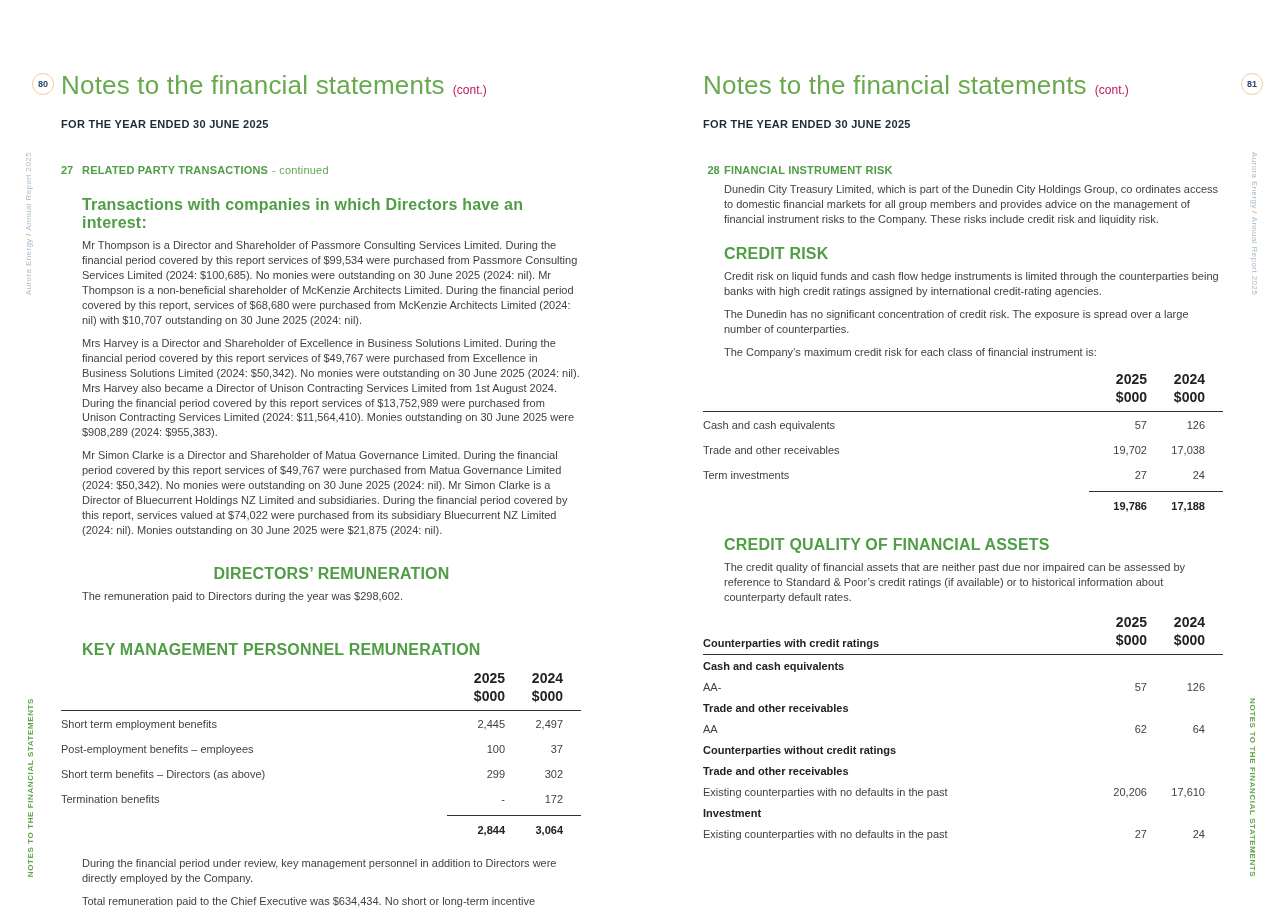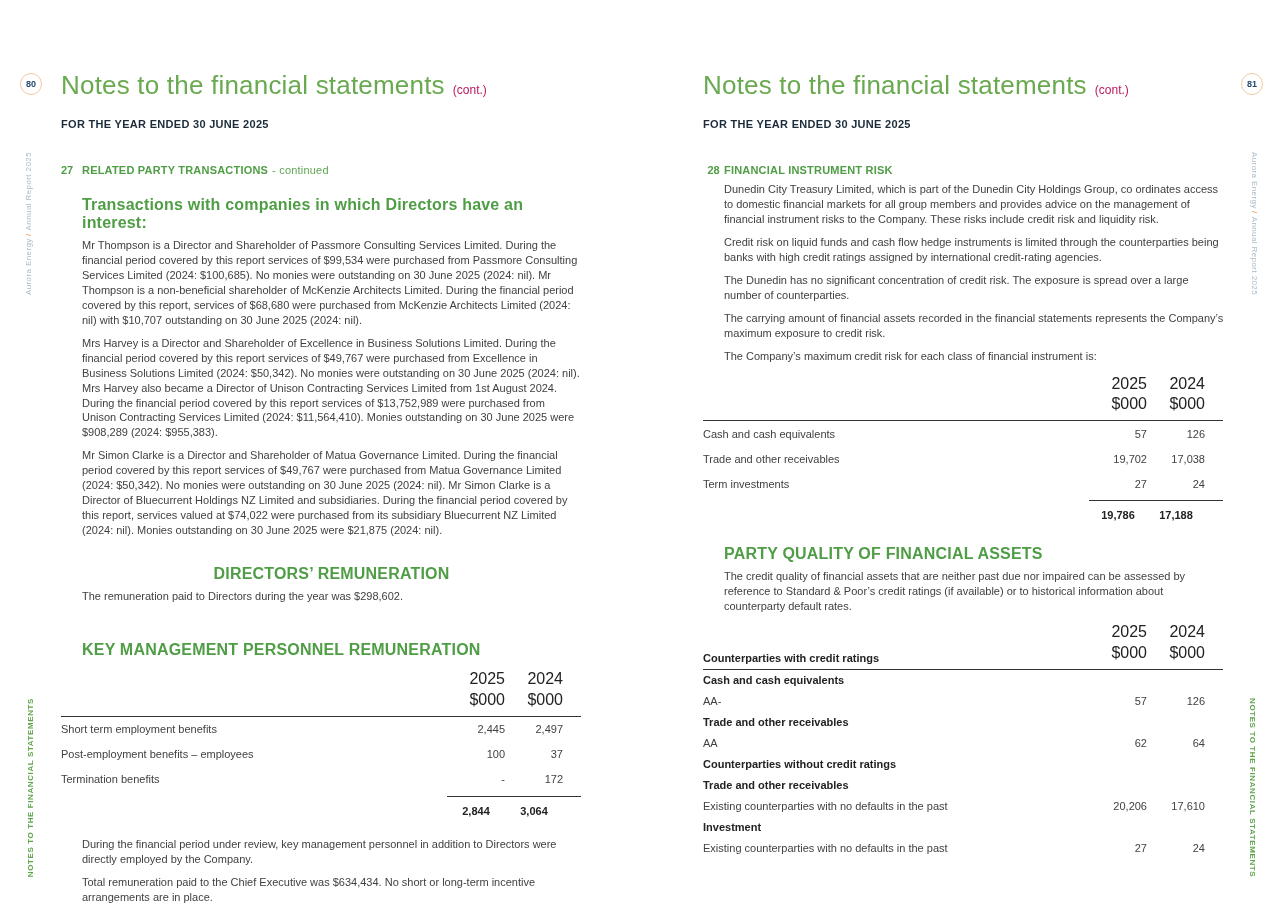--- a/index.html
+++ b/index.html
@@ -7,21 +7,21 @@
     font-family:"Liberation Sans", sans-serif; color:#414141; }
   .spread { position:relative; width:1283px; height:907px; background:#fff; overflow:hidden; }
   .page { position:absolute; top:0; width:641px; height:907px; }
   .page-left { left:0; }
   .page-right { left:642px; }
 
   
   .pagenum { position:absolute; top:73px; width:22px; height:22px; border:1px solid #f3c9a0;
     border-radius:50%; display:flex; align-items:center; justify-content:center;
     font-size:9px; font-weight:bold; color:#25486b; }
-  .pagenum.pn-left { left:20px; }
+  .pagenum.pn-left { left:32px; }
   .pagenum.pn-right { right:20px; }
 
   
   .vtext { position:absolute; font-size:8px; letter-spacing:0.4px; color:#a9bac7; white-space:nowrap; }
   .vtext .sep { color:#ed9b4a; padding:0 2px; }
   .v-up { writing-mode:vertical-rl; transform:rotate(180deg); }  
   .v-down { writing-mode:vertical-rl; }                          
   .vbrand-left { left:24px; top:152px; }
   .vbrand-right { right:24px; top:152px; }
   .vsection { font-weight:bold; color:#5fa44c; letter-spacing:0.6px; }
@@ -46,32 +46,32 @@
   .indent { margin-left:21px; }
   .para { font-size:11px; line-height:1.36; color:#414141; margin-bottom:8px; width:500px; }
   .green-subhead { font-size:16px; font-weight:bold; color:#4f9d45; letter-spacing:0.2px; margin-bottom:6px; }
   .mt-lg { margin-top:27px;text-align:center; }
   .mt-xl { margin-top:37px; }
 
   
   .ftable { width:520px; margin-top:10px; }
   .t-head { display:flex; align-items:flex-end; border-bottom:1px solid #333; padding-bottom:5px; }
   .t-head-label { flex:1; font-size:11px; font-weight:bold; color:#222; }
-  .ycol { width:58px; text-align:right; font-size:16px; font-weight:normal; color:#222; line-height:1.3; flex:none; }
+  .ycol { width:58px; text-align:right; font-size:14px; font-weight:bold; color:#222; line-height:1.3; flex:none; }
   .ycol.last { width:76px; padding-right:18px; }
   .trow { display:flex; align-items:baseline; font-size:11px; padding:6.5px 0; }
   .tlabel { flex:1; color:#414141; }
   .num { width:58px; text-align:right; color:#414141; flex:none; }
   .num.last { width:76px; padding-right:18px; }
   .trow.sub { font-weight:bold; color:#222; padding:5px 0 2px 0; }
   .trow.sub .tlabel { color:#222; }
   .t-total { display:flex; align-items:baseline; font-size:11px; font-weight:bold; color:#222; margin-top:4px; }
   .t-total .fill { flex:1; }
   .t-total .nums { display:flex; border-top:1px solid #333; padding-top:8px; }
-  .t-total .num, .t-total .tlabel { color:#222;text-align:center; }
+  .t-total .num, .t-total .tlabel { color:#222; }
   .table-gap-notes { margin-top:20px; }
   .cq-table .trow { padding:4.5px 0; }
 </style>
 </head>
 <body>
 
 <div class="spread">
 
   <div class="page page-left">
     <div class="pagenum pn-left">
@@ -133,20 +133,25 @@
               <div class="num">2,445</div>
               <div class="num last">2,497</div>
             </div>
 
             <div class="trow">
               <div class="tlabel">Post-employment benefits – employees</div>
               <div class="num">100</div>
               <div class="num last">37</div>
             </div>
 
+            <div class="trow">
+              <div class="tlabel">Short term benefits – Directors (as above)</div>
+              <div class="num">299</div>
+              <div class="num last">302</div>
+            </div>
 
             <div class="trow">
               <div class="tlabel">Termination benefits</div>
               <div class="num">-</div>
               <div class="num last">172</div>
             </div>
           </div>
         <div class="t-total">
           <div class="fill"></div>
           <div class="nums">
@@ -188,25 +193,25 @@
       <div class="subtitle">FOR THE YEAR ENDED 30 JUNE 2025</div>
 
       <div class="section-head" style="margin-bottom:0;text-align:center;">
         <span class="section-num">28</span>
         <span class="section-title">FINANCIAL INSTRUMENT RISK</span>
       </div>
 
       <div class="indent" style="margin-top:6px;">
         <p class="para">Dunedin City Treasury Limited, which is part of the Dunedin City Holdings Group, co ordinates access to domestic financial markets for all group members and provides advice on the management of financial instrument risks to the Company. These risks include credit risk and liquidity risk.</p>
 
+        <div class="green-subhead" style="margin-top:18px;">CREDIT RISK</div>
         <div>
 
         <p class="para">Credit risk on liquid funds and cash flow hedge instruments is limited through the counterparties being banks with high credit ratings assigned by international credit-rating agencies.</p>
             <p class="para">The Dunedin has no significant concentration of credit risk. The exposure is spread over a large number of counterparties.</p>
-            <p class="para">The carrying amount of financial assets recorded in the financial statements represents the Company’s maximum exposure to credit risk.</p>
             <p class="para">The Company’s maximum credit risk for each class of financial instrument is:</p>
           </div>
       </div>
 
       <div class="ftable">
         <div class="t-head">
           <div class="t-head-label"></div>
           <div class="ycol">
             <div>2025</div>
             <div>$000</div>
@@ -239,21 +244,21 @@
         <div class="t-total">
           <div class="fill"></div>
           <div class="nums">
             <div class="num">19,786</div>
             <div class="num last">17,188</div>
           </div>
         </div>
       </div>
 
       <div class="indent" style="margin-top:24px;">
-        <div class="green-subhead">PARTY QUALITY OF FINANCIAL ASSETS</div>
+        <div class="green-subhead">CREDIT QUALITY OF FINANCIAL ASSETS</div>
         <p class="para">The credit quality of financial assets that are neither past due nor impaired can be assessed by reference to Standard &amp; Poor’s credit ratings (if available) or to historical information about counterparty default rates.</p>
       </div>
 
       <div class="ftable cq-table" style="margin-top:6px;">
         <div class="t-head">
           <div class="t-head-label">Counterparties with credit ratings</div>
           <div class="ycol">
             <div>2025</div>
             <div>$000</div>
           </div>

